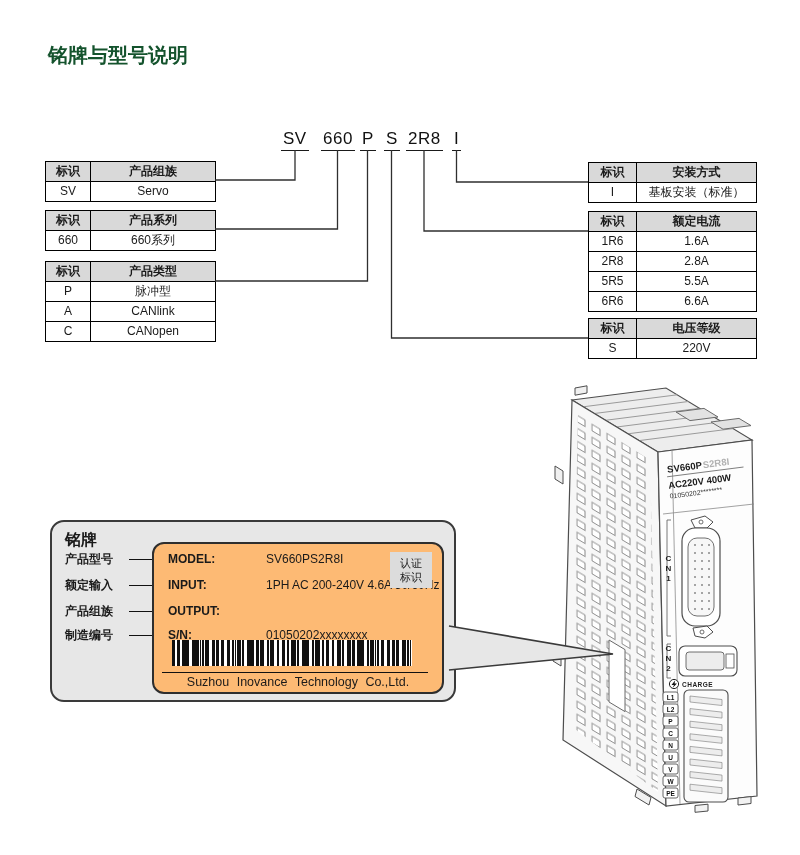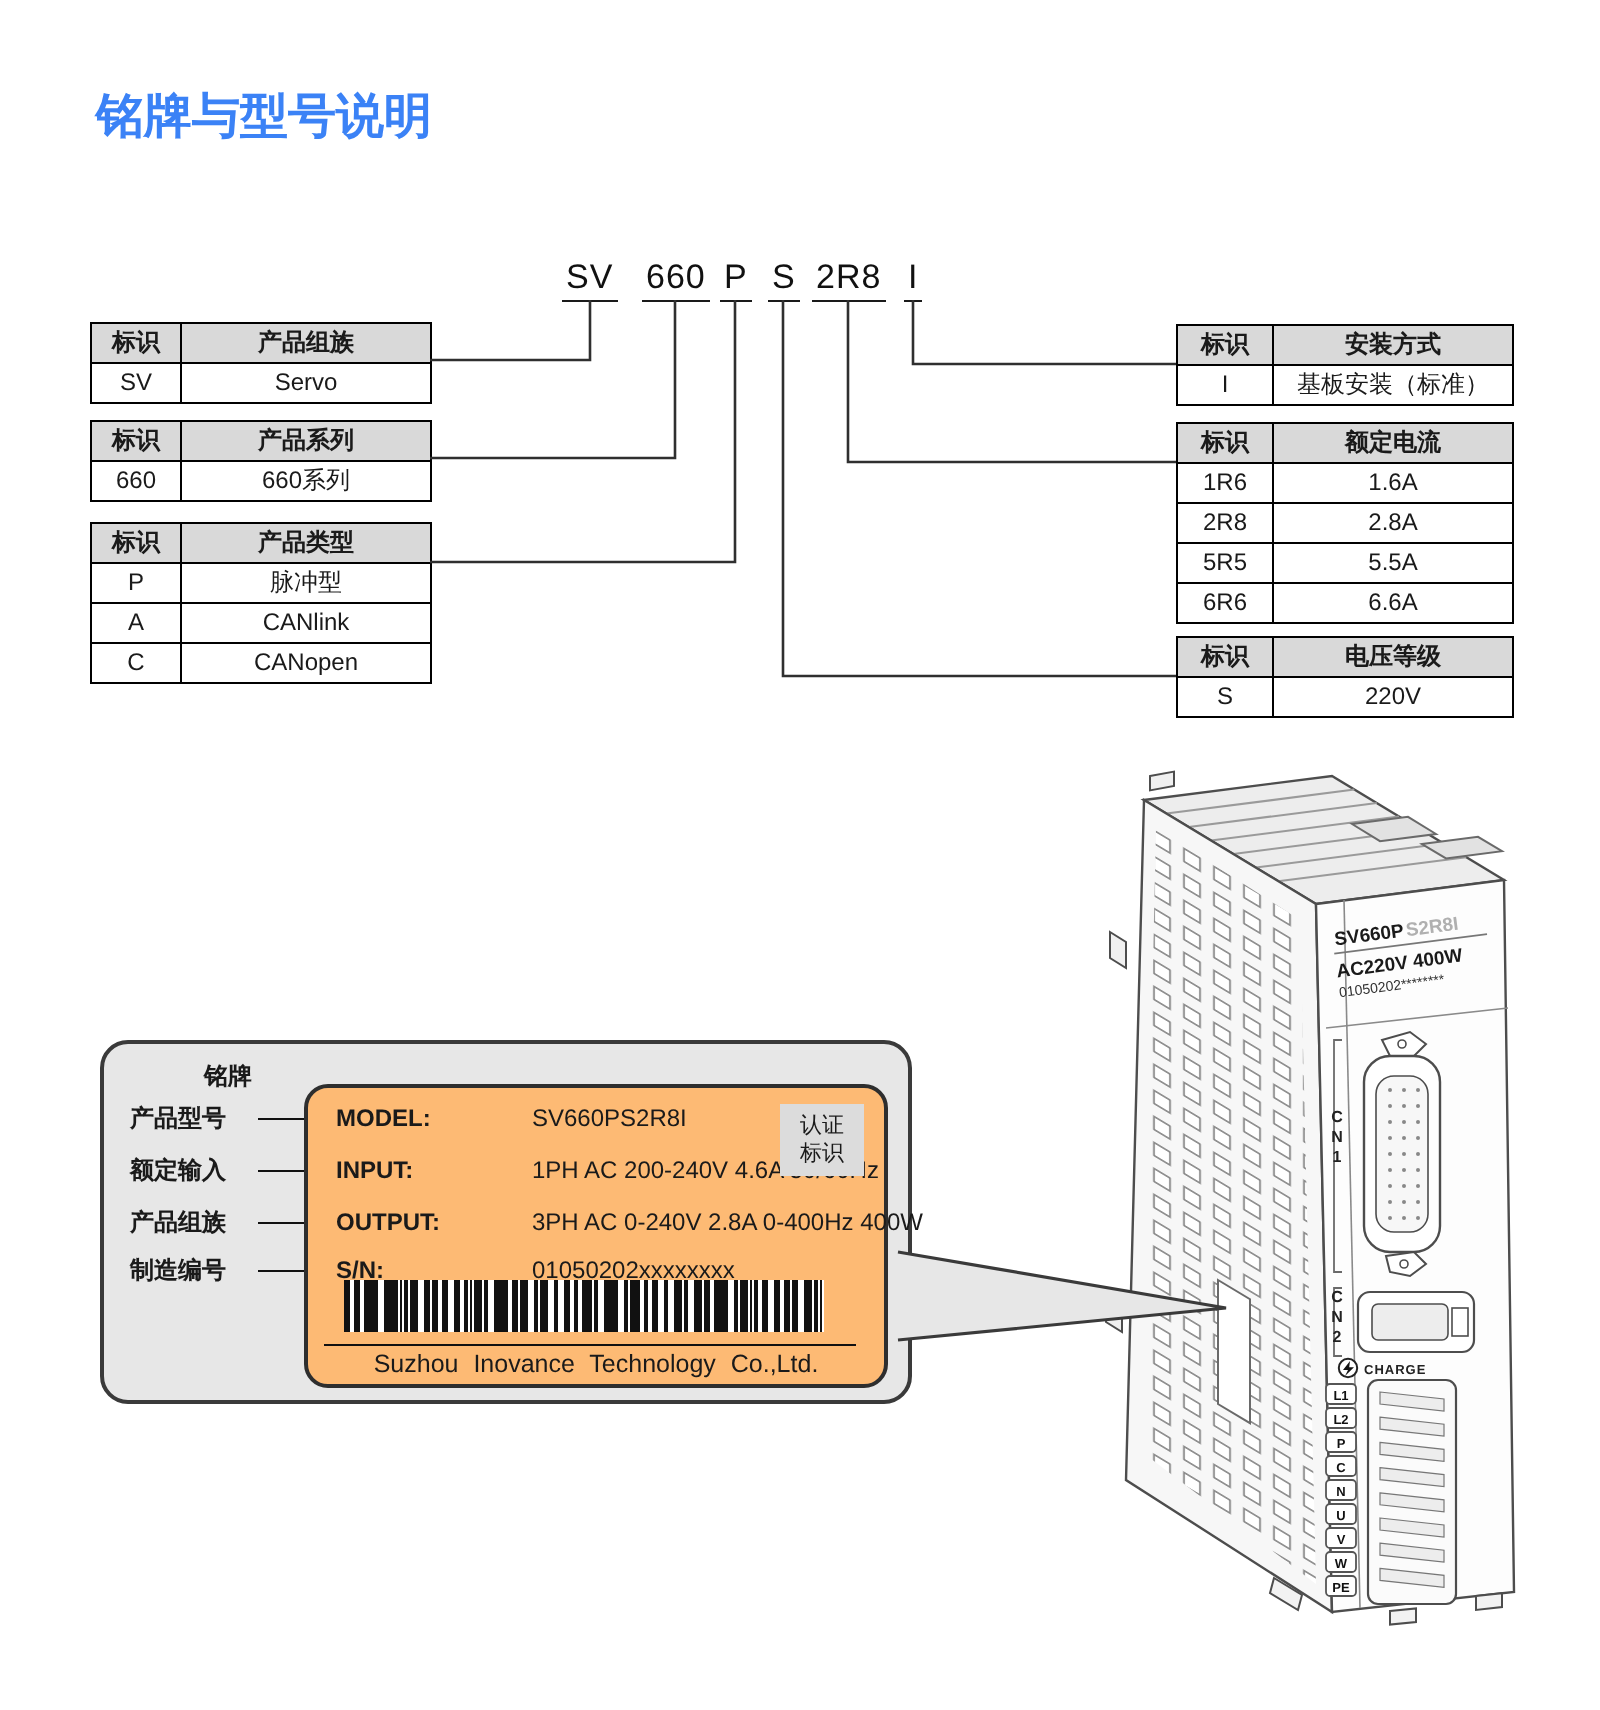--- a/index.html
+++ b/index.html
@@ -1,38 +1,38 @@
 <!DOCTYPE html>
 <html><head>
 <meta charset="utf-8">
 <style>
   html,body{margin:0;padding:0;background:#fff;}
   .page{position:relative;width:800px;height:855px;background:#fff;overflow:hidden;
         font-family:"Liberation Sans","DejaVu Sans",sans-serif;color:#1a1a1a;}
-  .page-title{position:absolute;left:48px;top:42px;font-size:24px;font-weight:700;color:#3b82f6;margin:0;}
+  .page-title{position:absolute;left:48px;top:42px;font-size:20px;font-weight:700;color:#14532d;margin:0;}
 
   
   .seg{position:absolute;top:129px;font-size:17px;color:#111;border-bottom:1.6px solid #1a1a1a;
        padding:0 2px 1px 2px;line-height:20px;letter-spacing:0.5px;}
 
   
   .tbl{position:absolute;display:grid;background:#fff;border-top:1px solid #000;border-left:1px solid #000;z-index:2;}
   .t-left{grid-template-columns:45px 125px;}
   .t-right{grid-template-columns:48px 120px;}
   .c{border-right:1px solid #000;border-bottom:1px solid #000;height:19px;line-height:19px;
      text-align:center;font-size:12px;overflow:hidden;white-space:nowrap;}
   .th{background:#d9d9d9;font-weight:700;}
 
   
   .overlay{position:absolute;left:0;top:0;z-index:4;pointer-events:none;}
 
   
   .bubble{position:absolute;left:50px;top:520px;width:402px;height:178px;background:#e7e7e7;
           border:2px solid #3a3a3a;border-radius:14px;z-index:2;}
-  .bubble-title{position:absolute;left:13px;top:8px;font-size:12px;font-weight:700;margin-left:37px;}
+  .bubble-title{position:absolute;left:13px;top:8px;font-size:16px;font-weight:700;}
   .callout{position:absolute;left:13px;height:15px;display:flex;align-items:center;}
   .callout-label{font-size:12px;font-weight:700;width:54px;white-space:nowrap;}
   .arrow{display:inline-block;width:26px;height:0;border-top:1.6px solid #111;margin-left:10px;position:relative;}
   .arrow::after{content:"";position:absolute;right:-9px;top:-5px;width:0;height:0;
                 border-left:9px solid #111;border-top:4.5px solid transparent;border-bottom:4.5px solid transparent;}
   .plate{position:absolute;left:100px;top:20px;width:288px;height:148px;background:#fdba74;
          border:2px solid #2e2e2e;border-radius:12px;}
   .frow{position:absolute;left:14px;display:flex;white-space:nowrap;}
   .fkey{font-weight:700;font-size:12px;width:58px;}
   .fval{font-size:12px;margin-left:40px;}
@@ -143,21 +143,20 @@
       <div class="frow" style="top:8px">
         <span class="fkey">MODEL:</span>
         <span class="fval">SV660PS2R8I</span>
       </div>
       <div class="frow" style="top:34px">
         <span class="fkey">INPUT:</span>
         <span class="fval">1PH AC 200-240V 4.6A 50/60Hz</span>
       </div>
       <div class="frow" style="top:60px">
         <span class="fkey">OUTPUT:</span>
-        <span class="fval">3PH AC 0-240V 2.8A 0-400Hz 400W</span>
       </div>
       <div class="frow" style="top:84px">
         <span class="fkey">S/N:</span>
         <span class="fval">01050202xxxxxxxx</span>
       </div>
       <div class="cert">
         <span>认证</span>
         <span>标识</span>
       </div>
       <div class="barcode"></div>

